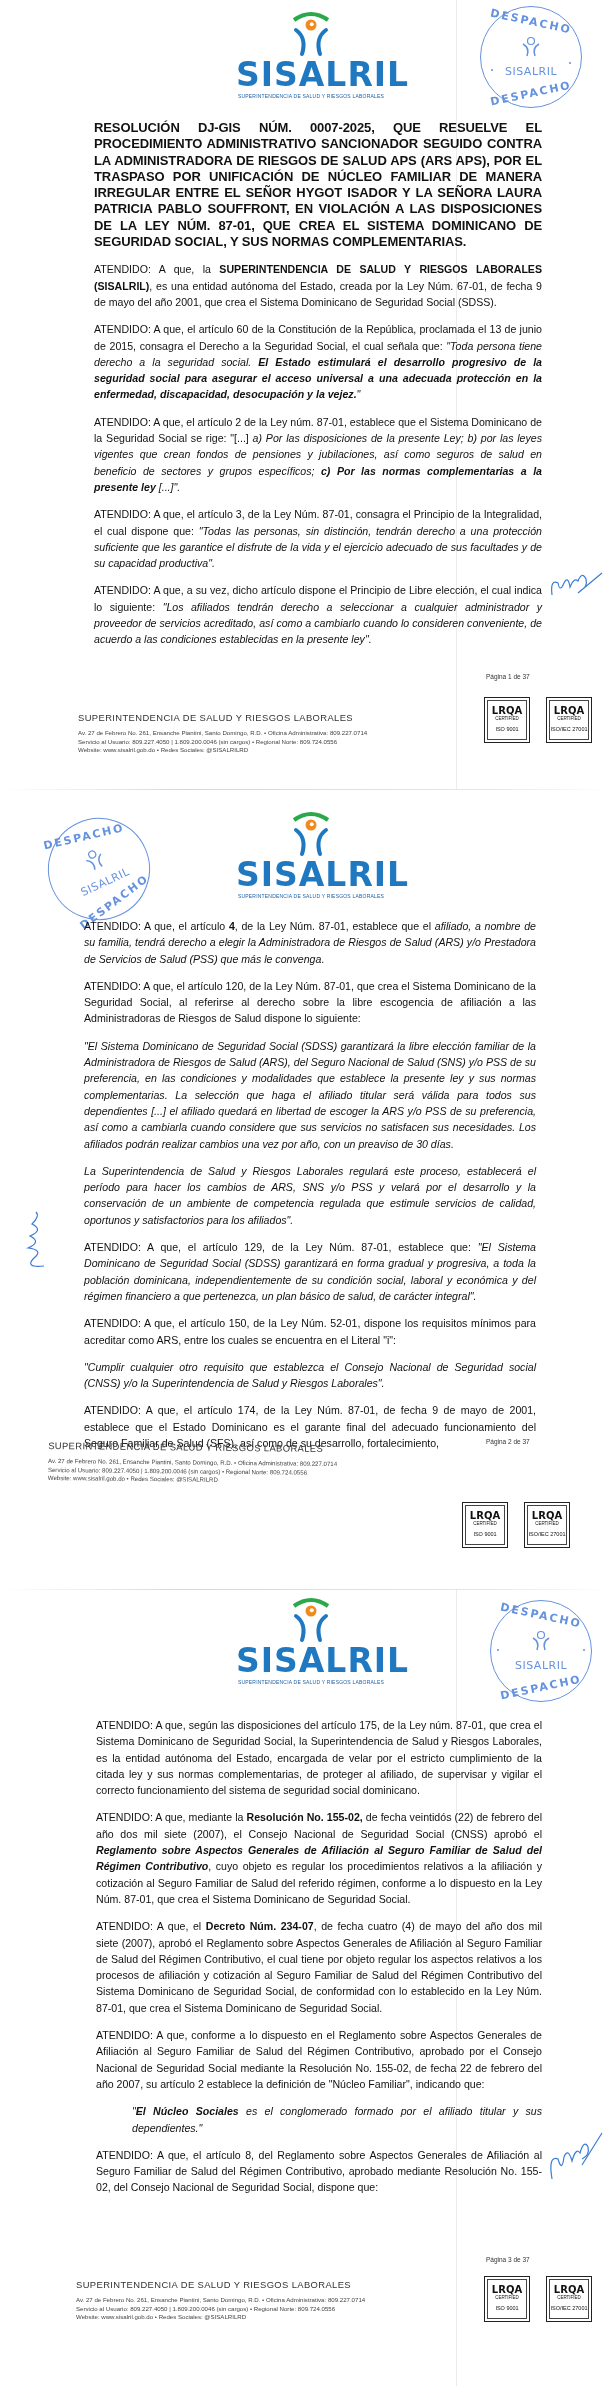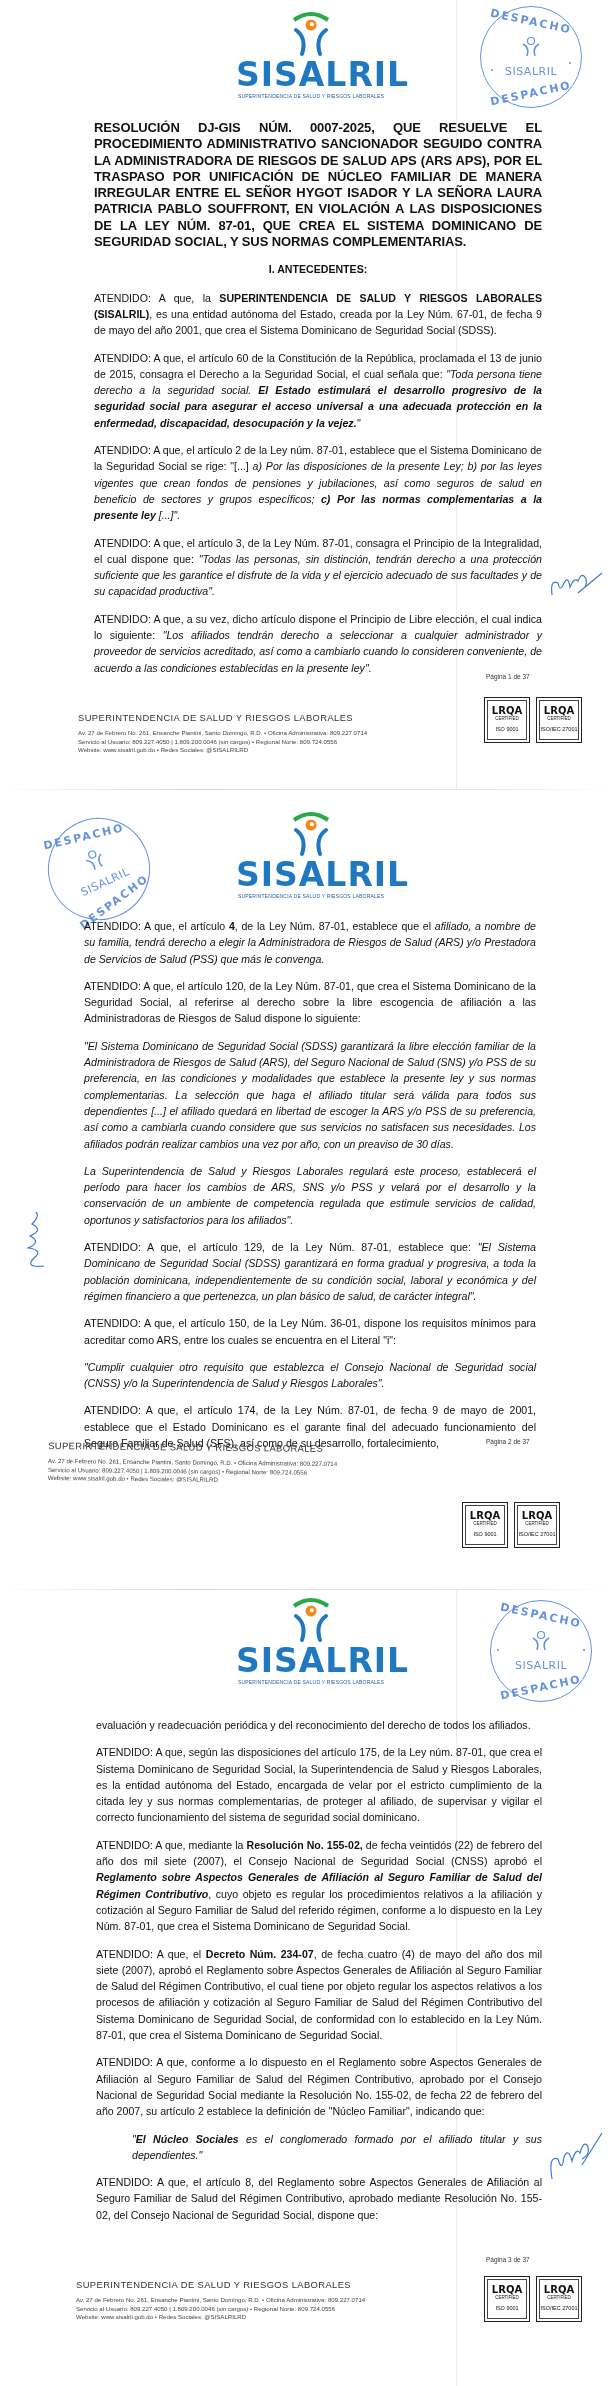--- a/index.html
+++ b/index.html
@@ -31,21 +31,21 @@
   .lbl { font-weight:normal; }
   .quote { margin:0 0 11px 26px; font-style:italic; }
   .it { font-style:italic; }
   .bi { font-weight:bold; font-style:italic; }
   .b { font-weight:bold; }
 
   .footer { position:absolute; left:78px; width:380px; color:#333; }
   .footer .f-title { font-size:9.4px; letter-spacing:0.4px; margin-bottom:6px; }
   .footer .f-line { font-size:6.1px; line-height:8.5px; white-space:nowrap; color:#444; }
   .page-num { position:absolute; left:486px; font-size:6.5px; color:#333; }
-  .badges { position:absolute; left:468px; display:flex; gap:6px;padding-left:16px; }
+  .badges { position:absolute; left:468px; display:flex; gap:16px;padding-left:16px; }
   .badge { width:46px; height:46px; border:1.3px solid #222; box-sizing:border-box; text-align:center; position:relative; }
   .badge::after { content:""; position:absolute; inset:2px; border:0.8px solid #444; }
   .badge .b1 { font-family:"DejaVu Sans", sans-serif; font-weight:bold; font-size:10px; margin-top:7px; }
   .badge .b2 { font-size:4.5px; }
   .badge .b3 { font-size:5.5px; margin-top:5px; }
 
   .sig { position:absolute; }
 </style>
 </head>
 <body>
@@ -72,21 +72,20 @@
       <path d="M2 9 Q9 13 6 21 M18 9 Q11 13 14 21" stroke="#4a7fd8" stroke-width="1.5" fill="none"></path>
     </svg>
     <div class="s-mid">SISALRIL</div>
     <div class="s-bot">DESPACHO</div>
     <span class="dot" style="left:10px; top:62px;"></span>
       <span class="dot" style="left:88px; top:55px;"></span>
   </div>
 
   <div class="content" style="top:120px;">
     <p class="title-block">RESOLUCIÓN DJ-GIS NÚM. 0007-2025, QUE RESUELVE EL PROCEDIMIENTO ADMINISTRATIVO SANCIONADOR SEGUIDO CONTRA LA ADMINISTRADORA DE RIESGOS DE SALUD APS (ARS APS), POR EL TRASPASO POR UNIFICACIÓN DE NÚCLEO FAMILIAR DE MANERA IRREGULAR ENTRE EL SEÑOR HYGOT ISADOR Y LA SEÑORA LAURA PATRICIA PABLO SOUFFRONT, EN VIOLACIÓN A LAS DISPOSICIONES DE LA LEY NÚM. 87-01, QUE CREA EL SISTEMA DOMINICANO DE SEGURIDAD SOCIAL, Y SUS NORMAS COMPLEMENTARIAS.</p>
-    <div class="section-h">I.   ANTECEDENTES:</div>
 
     <p><span class="lbl">ATENDIDO:</span><span> A que, la </span><span class="b">SUPERINTENDENCIA DE SALUD Y RIESGOS LABORALES (SISALRIL)</span><span>, es una entidad autónoma del Estado, creada por la Ley Núm. 67-01, de fecha 9 de mayo del año 2001, que crea el Sistema Dominicano de Seguridad Social (SDSS).</span></p>
     <p><span class="lbl">ATENDIDO:</span><span> A que, el artículo 60 de la Constitución de la República, proclamada el 13 de junio de 2015, consagra el Derecho a la Seguridad Social, el cual señala que: </span><span class="it">"Toda persona tiene derecho a la seguridad social. </span><span class="bi">El Estado estimulará el desarrollo progresivo de la seguridad social para asegurar el acceso universal a una adecuada protección en la enfermedad, discapacidad, desocupación y la vejez.</span><span class="it">"</span></p>
     <p><span class="lbl">ATENDIDO:</span><span> A que, el artículo 2 de la Ley núm. 87-01, establece que el Sistema Dominicano de la Seguridad Social se rige: "[...] </span><span class="it">a) Por las disposiciones de la presente Ley; b) por las leyes vigentes que crean fondos de pensiones y jubilaciones, así como seguros de salud en beneficio de sectores y grupos específicos; </span><span class="bi">c) Por las normas complementarias a la presente ley</span><span class="it"> [...]".</span></p>
     <p><span class="lbl">ATENDIDO:</span><span> A que, el artículo 3, de la Ley Núm. 87-01, consagra el Principio de la Integralidad, el cual dispone que: </span><span class="it">"Todas las personas, sin distinción, tendrán derecho a una protección suficiente que les garantice el disfrute de la vida y el ejercicio adecuado de sus facultades y de su capacidad productiva".</span></p>
     <p><span class="lbl">ATENDIDO:</span><span> A que, a su vez, dicho artículo dispone el Principio de Libre elección, el cual indica lo siguiente: </span><span class="it">"Los afiliados tendrán derecho a seleccionar a cualquier administrador y proveedor de servicios acreditado, así como a cambiarlo cuando lo consideren conveniente, de acuerdo a las condiciones establecidas en la presente ley".</span></p>
   </div>
 
   <svg class="sig" style="left:548px; top:565px;" width="56" height="36" viewBox="0 0 56 36">
     <path d="M4 30 Q2 14 10 18 Q12 28 16 18 Q20 10 22 22 Q26 12 30 16 Q34 6 38 14 Q40 22 32 26 M30 28 L54 8" stroke="#3a7bd5" stroke-width="1.2" fill="none"></path>
@@ -136,21 +135,21 @@
     <div class="s-mid">SISALRIL</div>
     <div class="s-bot">DESPACHO</div>
   </div>
 
   <div class="content" style="top:128px; left:84px; width:452px;">
     <p><span class="lbl">ATENDIDO:</span><span> A que, el artículo </span><span class="b">4</span><span>, de la Ley Núm. 87-01, establece que el </span><span class="it">afiliado, a nombre de su familia, tendrá derecho a elegir la Administradora de Riesgos de Salud (ARS) y/o Prestadora de Servicios de Salud (PSS) que más le convenga</span><span>.</span></p>
     <p><span class="lbl">ATENDIDO:</span><span> A que, el artículo 120, de la Ley Núm. 87-01, que crea el Sistema Dominicano de la Seguridad Social, al referirse al derecho sobre la libre escogencia de afiliación a las Administradoras de Riesgos de Salud dispone lo siguiente:</span></p>
     <p class="quote">"El Sistema Dominicano de Seguridad Social (SDSS) garantizará la libre elección familiar de la Administradora de Riesgos de Salud (ARS), del Seguro Nacional de Salud (SNS) y/o PSS de su preferencia, en las condiciones y modalidades que establece la presente ley y sus normas complementarias. La selección que haga el afiliado titular será válida para todos sus dependientes [...] el afiliado quedará en libertad de escoger la ARS y/o PSS de su preferencia, así como a cambiarla cuando considere que sus servicios no satisfacen sus necesidades. Los afiliados podrán realizar cambios una vez por año, con un preaviso de 30 días.</p>
     <p class="quote">La Superintendencia de Salud y Riesgos Laborales regulará este proceso, establecerá el período para hacer los cambios de ARS, SNS y/o PSS y velará por el desarrollo y la conservación de un ambiente de competencia regulada que estimule servicios de calidad, oportunos y satisfactorios para los afiliados".</p>
     <p><span class="lbl">ATENDIDO:</span><span> A que, el artículo 129, de la Ley Núm. 87-01, establece que: </span><span class="it">"El Sistema Dominicano de Seguridad Social (SDSS) garantizará en forma gradual y progresiva, a toda la población dominicana, independientemente de su condición social, laboral y económica y del régimen financiero a que pertenezca, un plan básico de salud, de carácter integral".</span></p>
-    <p><span class="lbl">ATENDIDO:</span><span> A que, el artículo 150, de la Ley Núm. 36-01, dispone los requisitos mínimos para acreditar como ARS, entre los cuales se encuentra en el Literal "i":</span></p>
+    <p><span class="lbl">ATENDIDO:</span><span> A que, el artículo 150, de la Ley Núm. 52-01, dispone los requisitos mínimos para acreditar como ARS, entre los cuales se encuentra en el Literal "i":</span></p>
     <p class="quote">"Cumplir cualquier otro requisito que establezca el Consejo Nacional de Seguridad social (CNSS) y/o la Superintendencia de Salud y Riesgos Laborales".</p>
     <p><span class="lbl">ATENDIDO:</span><span> A que, el artículo 174, de la Ley Núm. 87-01, de fecha 9 de mayo de 2001, establece que el Estado Dominicano es el garante final del adecuado funcionamiento del Seguro Familiar de Salud (SFS), así como de su desarrollo, fortalecimiento,</span></p>
   </div>
 
   <svg class="sig" style="left:14px; top:420px;" width="34" height="60" viewBox="0 0 34 60">
     <path d="M30 56 Q10 58 20 48 Q30 40 14 38 Q28 32 16 26 Q30 20 18 14 Q26 6 22 2" stroke="#3a7bd5" stroke-width="1.2" fill="none"></path>
   </svg>
 
   <div class="page-num" style="top:648px;">Página 2 de 37</div>
   <div class="footer" style="top:652px; left:48px; transform:rotate(0.6deg);">
@@ -194,21 +193,20 @@
       <circle cx="10" cy="6" r="3.5" fill="none" stroke="#4a7fd8" stroke-width="1.2"></circle>
       <path d="M2 9 Q9 13 6 21 M18 9 Q11 13 14 21" stroke="#4a7fd8" stroke-width="1.5" fill="none"></path>
     </svg>
     <div class="s-mid">SISALRIL</div>
     <div class="s-bot">DESPACHO</div>
     <span class="dot" style="left:6px; top:48px;"></span>
       <span class="dot" style="left:92px; top:48px;"></span>
   </div>
 
   <div class="content" style="top:127px; left:96px; width:446px;">
-    <p>evaluación y readecuación periódica y del reconocimiento del derecho de todos los afiliados.</p>
     <p><span class="lbl">ATENDIDO:</span><span> A que, según las disposiciones del artículo 175, de la Ley núm. 87-01, que crea el Sistema Dominicano de Seguridad Social, la Superintendencia de Salud y Riesgos Laborales, es la entidad autónoma del Estado, encargada de velar por el estricto cumplimiento de la citada ley y sus normas complementarias, de proteger al afiliado, de supervisar y vigilar el correcto funcionamiento del sistema de seguridad social dominicano.</span></p>
     <p><span class="lbl">ATENDIDO</span><span>: A que, mediante la </span><span class="b">Resolución No. 155-02,</span><span> de fecha veintidós (22) de febrero del año dos mil siete (2007), el Consejo Nacional de Seguridad Social (CNSS) aprobó el </span><span class="bi">Reglamento sobre Aspectos Generales de Afiliación al Seguro Familiar de Salud del Régimen Contributivo</span><span>, cuyo objeto es regular los procedimientos relativos a la afiliación y cotización al Seguro Familiar de Salud del referido régimen, conforme a lo dispuesto en la Ley Núm. 87-01, que crea el Sistema Dominicano de Seguridad Social.</span></p>
     <p><span class="lbl">ATENDIDO:</span><span> A que, el </span><span class="b">Decreto Núm. 234-07</span><span>, de fecha cuatro (4) de mayo del año dos mil siete (2007), aprobó el Reglamento sobre Aspectos Generales de Afiliación al Seguro Familiar de Salud del Régimen Contributivo, el cual tiene por objeto regular los aspectos relativos a los procesos de afiliación y cotización al Seguro Familiar de Salud del Régimen Contributivo del Sistema Dominicano de Seguridad Social, de conformidad con lo establecido en la Ley Núm. 87-01, que crea el Sistema Dominicano de Seguridad Social.</span></p>
     <p><span class="lbl">ATENDIDO:</span><span> A que, conforme a lo dispuesto en el Reglamento sobre Aspectos Generales de Afiliación al Seguro Familiar de Salud del Régimen Contributivo, aprobado por el Consejo Nacional de Seguridad Social mediante la Resolución No. 155-02, de fecha 22 de febrero del año 2007, su artículo 2 establece la definición de "Núcleo Familiar", indicando que:</span></p>
     <p class="quote" style="margin-left:36px;"><span>"</span><span class="b">El Núcleo Sociales</span><span> es el conglomerado formado por el afiliado titular y sus dependientes."</span></p>
     <p><span class="lbl">ATENDIDO:</span><span> A que, el artículo 8, del Reglamento sobre Aspectos Generales de Afiliación al Seguro Familiar de Salud del Régimen Contributivo, aprobado mediante Resolución No. 155-02, del Consejo Nacional de Seguridad Social, dispone que:</span></p>
   </div>
 
   <svg class="sig" style="left:548px; top:535px;" width="56" height="60" viewBox="0 0 56 60">
     <path d="M4 54 Q0 30 10 34 Q14 48 16 32 Q20 22 24 36 Q28 22 32 28 Q36 14 40 22 Q42 30 34 34 M34 40 L54 8" stroke="#3a7bd5" stroke-width="1.2" fill="none"></path>

